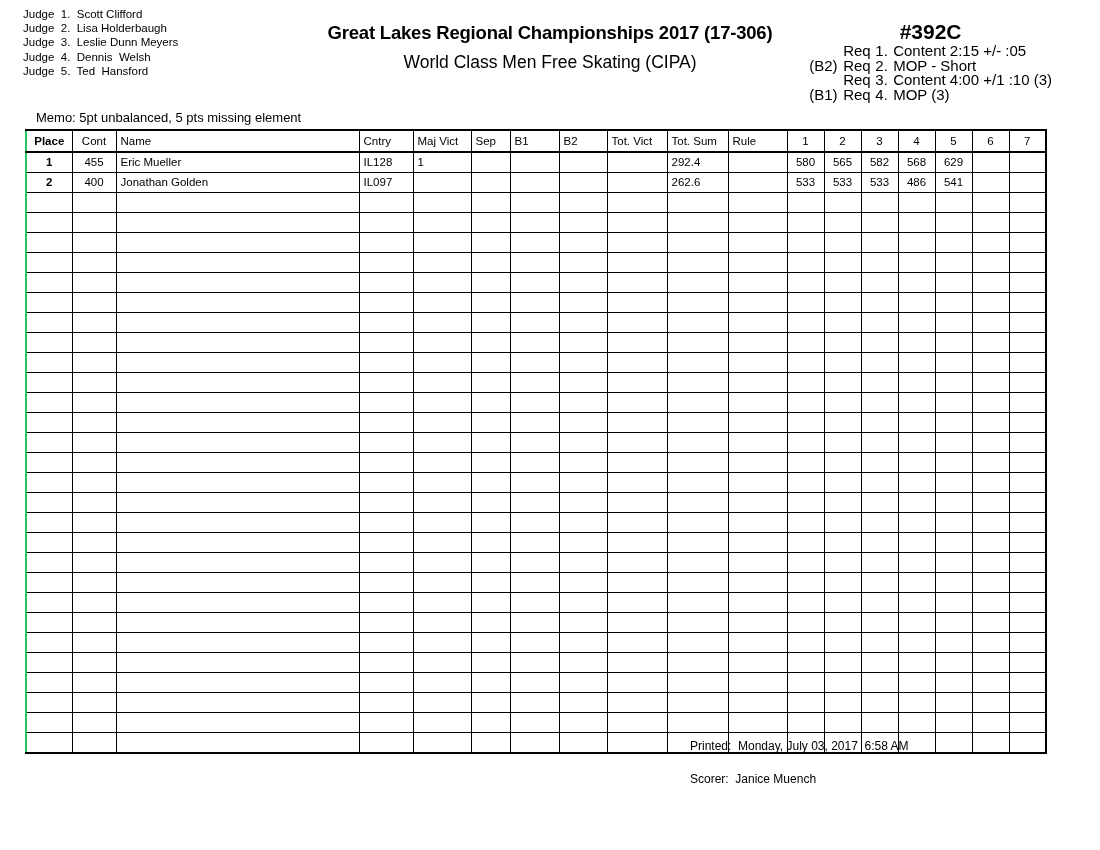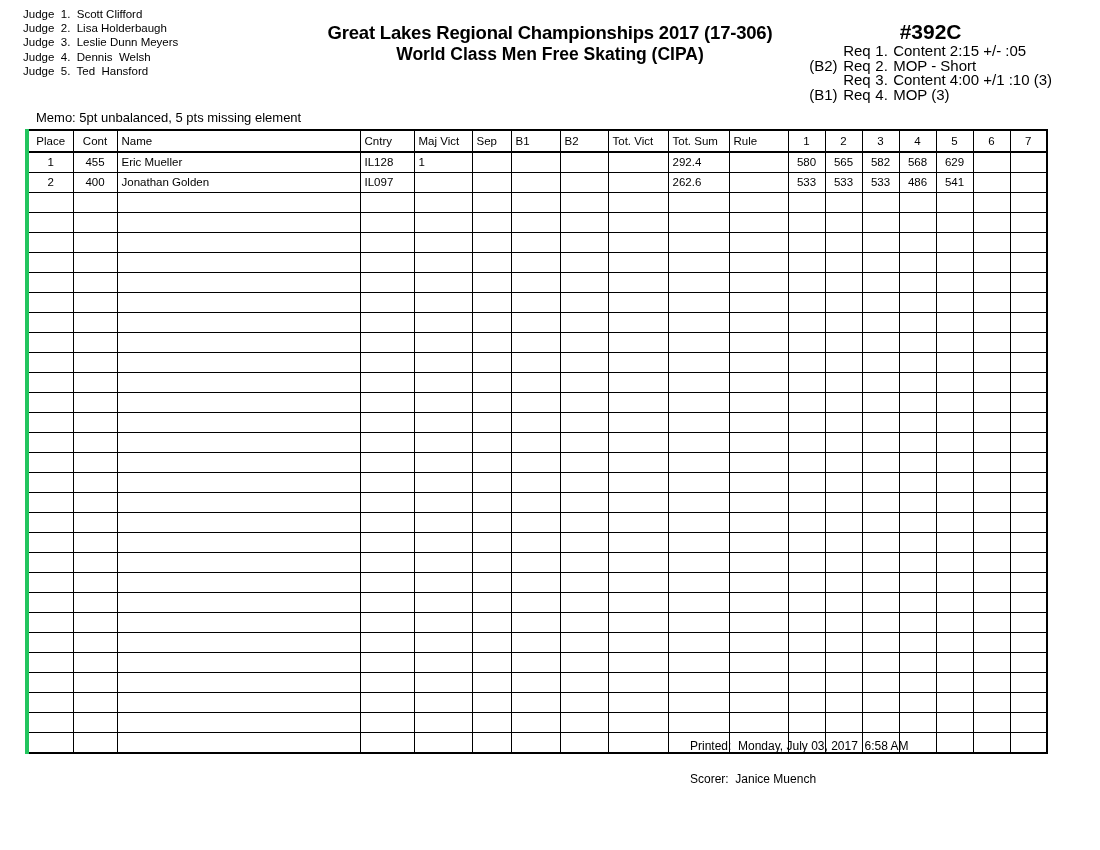--- a/index.html
+++ b/index.html
@@ -55,23 +55,24 @@
     line-height: 21px;
     white-space: pre;
   }
   #venue-line {
     font-size: 13.5px;
     line-height: 18px;
     white-space: pre;
   }
   #category-title {
     font-size: 17.5px;
-    font-weight: bold;
+    font-weight: normal;
     line-height: 22px;
     white-space: pre;
+    margin-top: 8px;
   }
   #report-type {
     font-size: 15px;
     line-height: 20px;
     white-space: pre;
   }
 
   
   #req-block {
     position: absolute;
@@ -138,21 +139,22 @@
     text-align: left;
     border-bottom: 2px solid #000000;
   }
   #results-table thead th.center { text-align: center; }
   #results-table tbody td.center { text-align: center; }
   #results-table tbody tr:last-child td {
     border-bottom: 2px solid #000000;
   }
   #results-table td.leftcol,
   #results-table th.leftcol {
-    border-left: 4px solid #22c55e;
+    border-left: 2px solid #22c55e;
+    font-weight: bold;
   }
   #results-table td.rightcol,
   #results-table th.rightcol {
     border-right: 2px solid #000000;
   }
   #results-table thead th.topcell {
     border-top: 2px solid #000000;
   }
 
   

